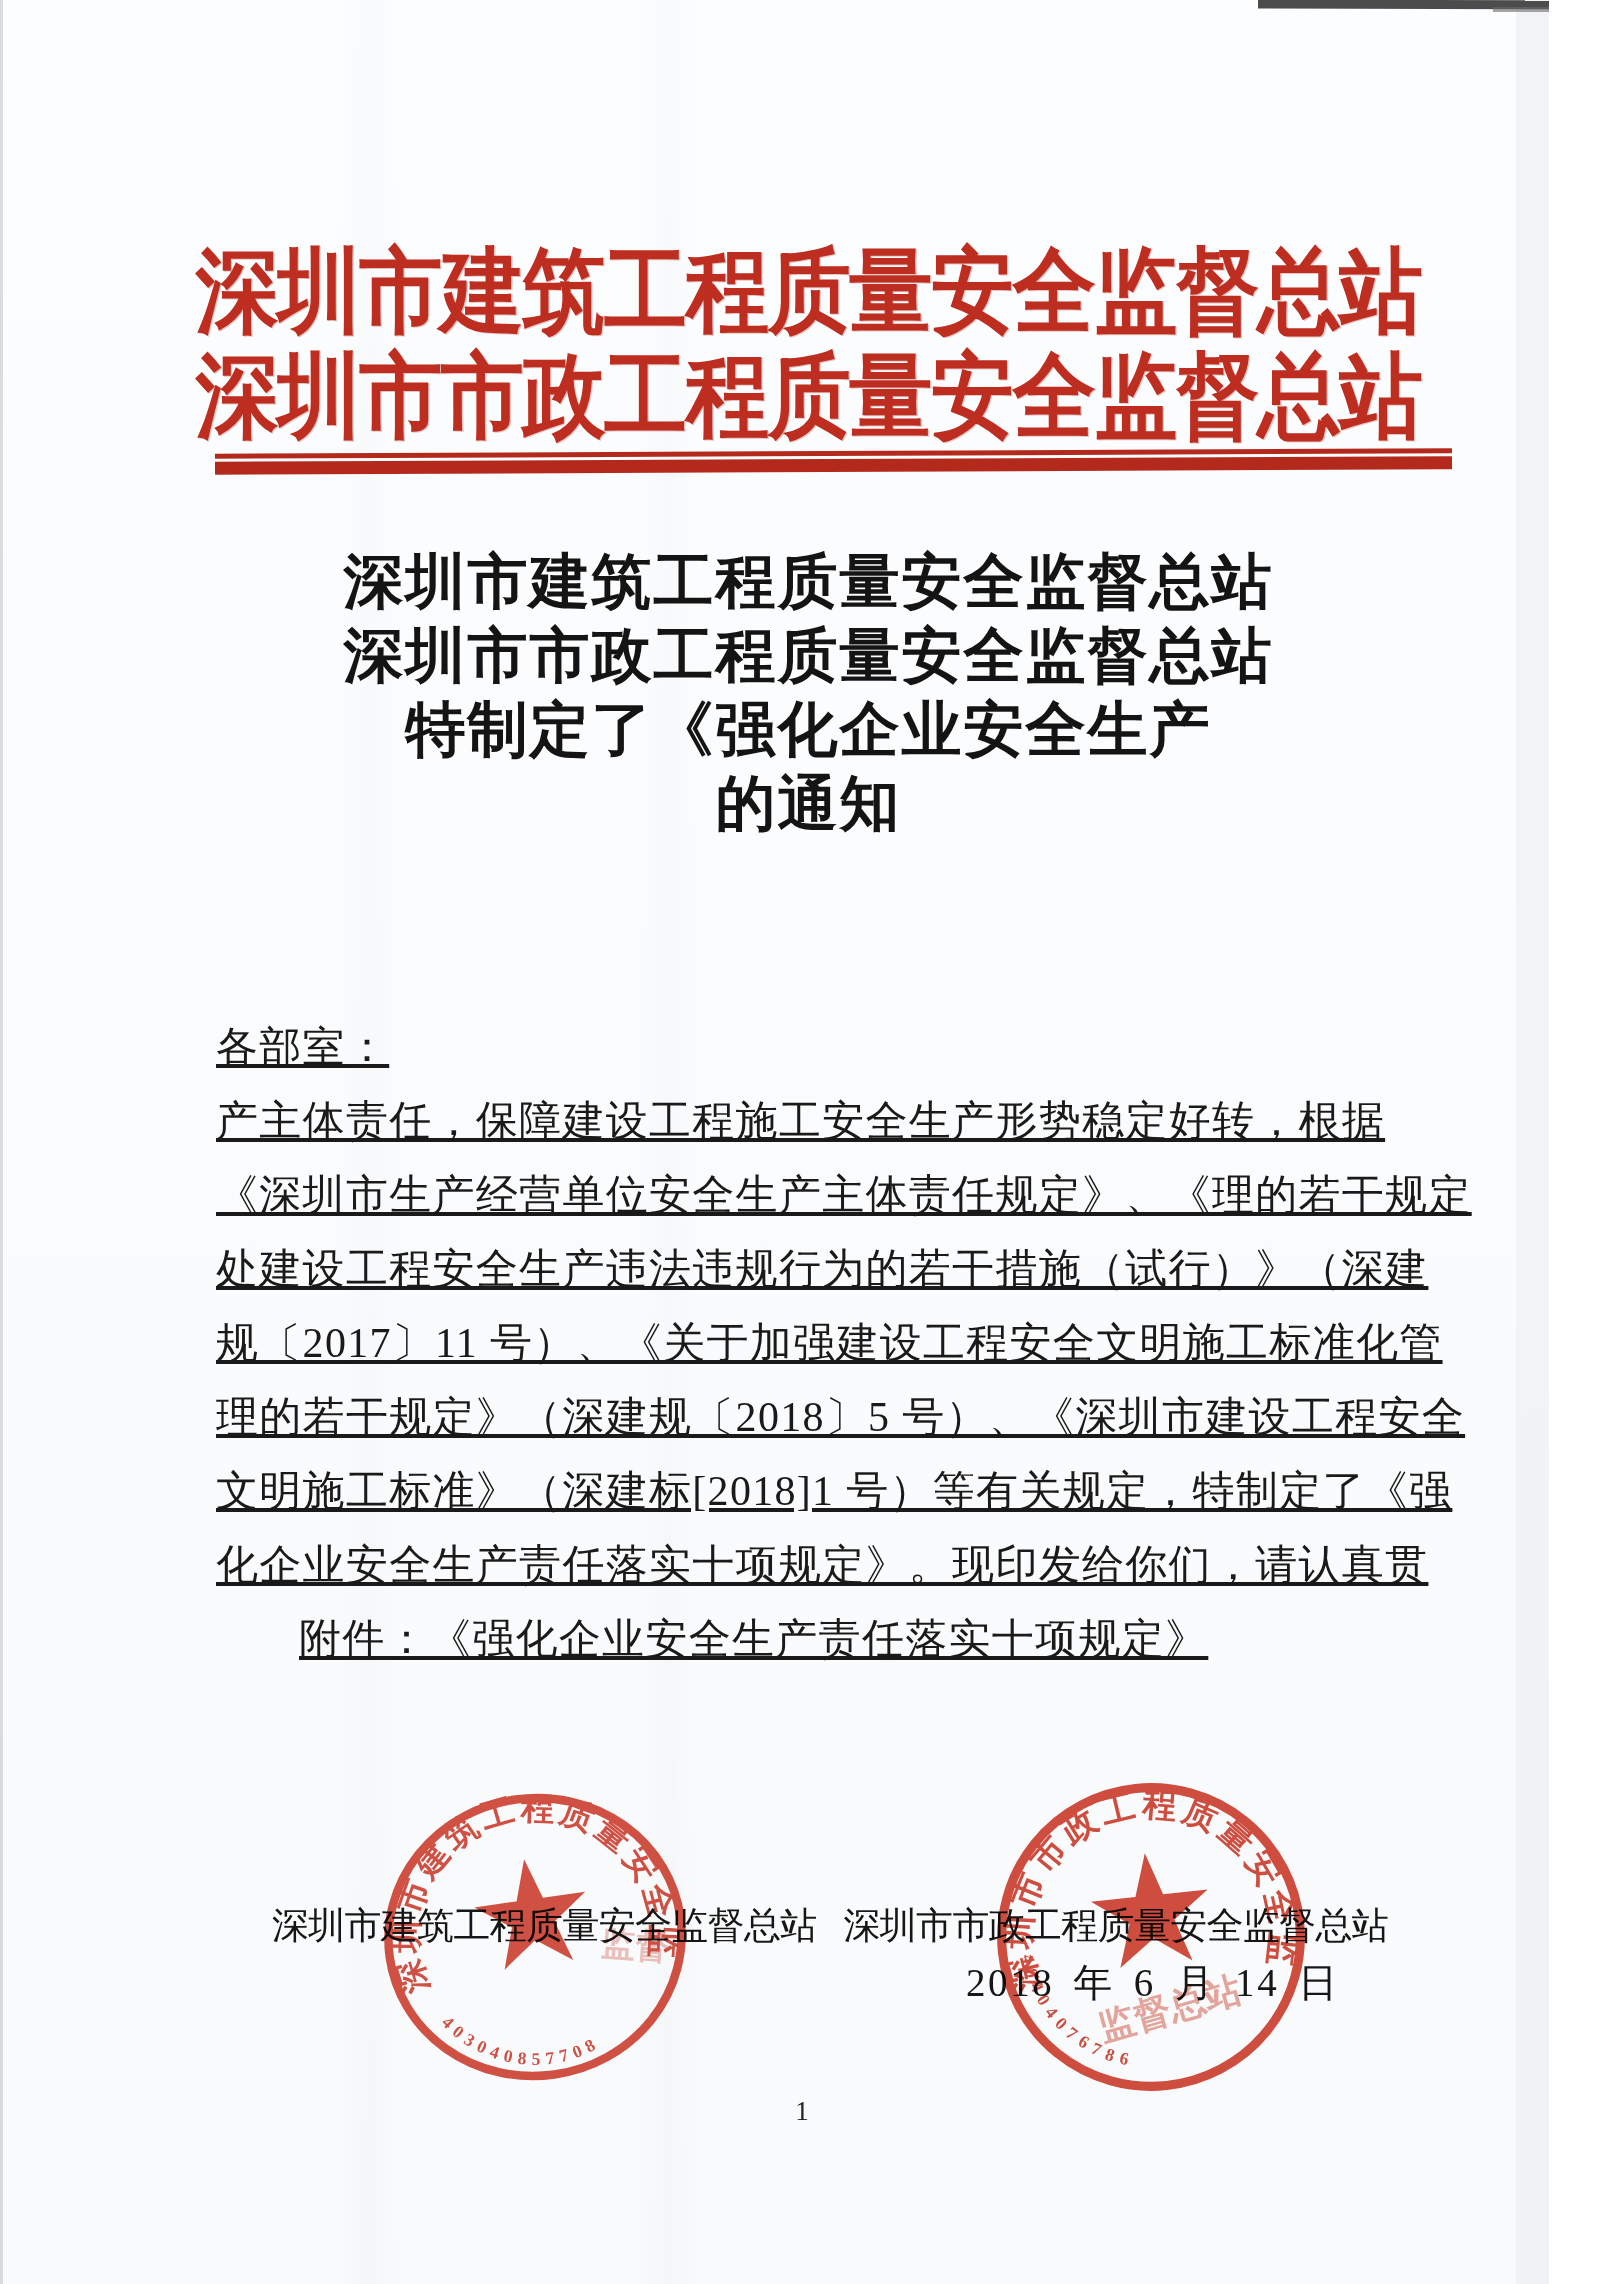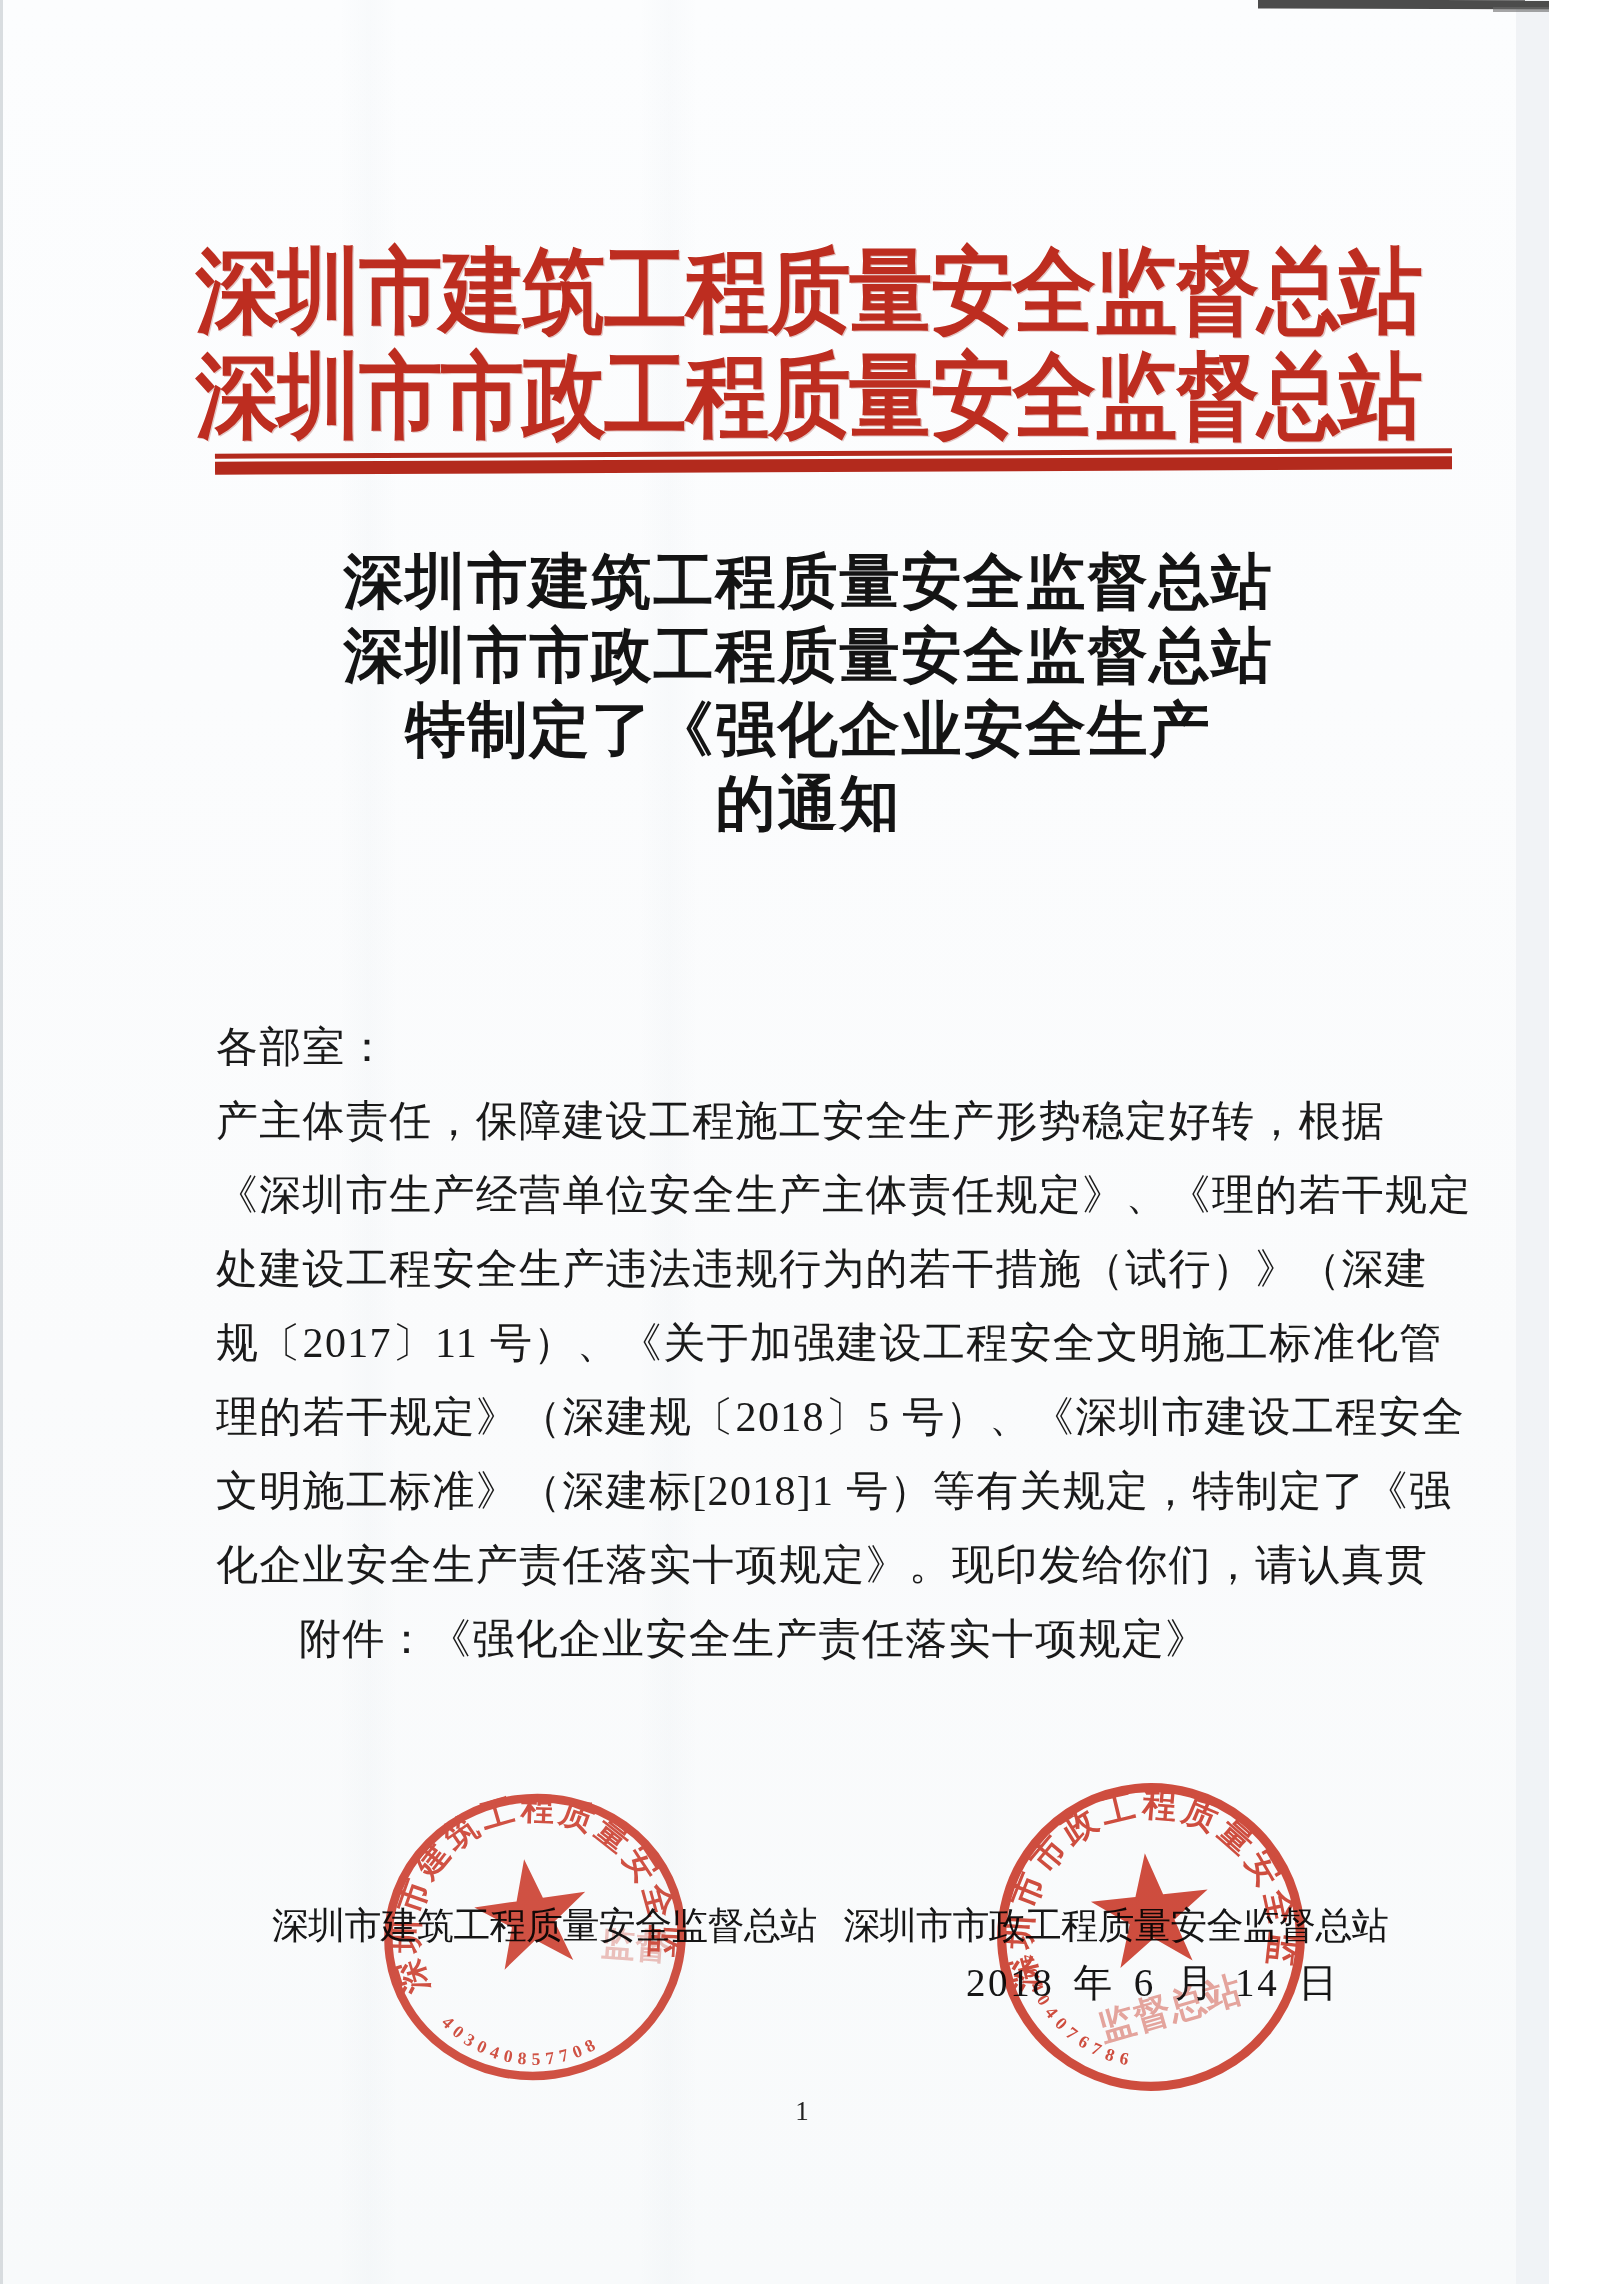--- a/index.html
+++ b/index.html
@@ -39,21 +39,21 @@
   .red-rule .thick{height:13px;background:#b32a1d;}
   
   .doc-title{
     position:absolute;left:0;top:545px;width:1617px;text-align:center;
     font-weight:bold;color:#141414;font-size:60px;line-height:74px;letter-spacing:2px;
     white-space:nowrap;
   }
   
   .body-block{
     position:absolute;left:216px;top:1010px;width:1181px;
-    font-size:42px;line-height:74px;letter-spacing:1.3px;color:#1a1a1a;
+    font-size:42px;line-height:74px;letter-spacing:1.3px;color:#1a1a1a;text-decoration:underline;
   }
   .body-line{white-space:nowrap;}
   .indent{padding-left:83px;}
   
   .sign-row{
     position:absolute;left:272px;top:1901px;width:1121px;
     display:flex;gap:27px;font-size:37px;color:#161616;letter-spacing:-0.7px;white-space:nowrap;
   }
   .date-line{
     position:absolute;left:966px;top:1956px;

